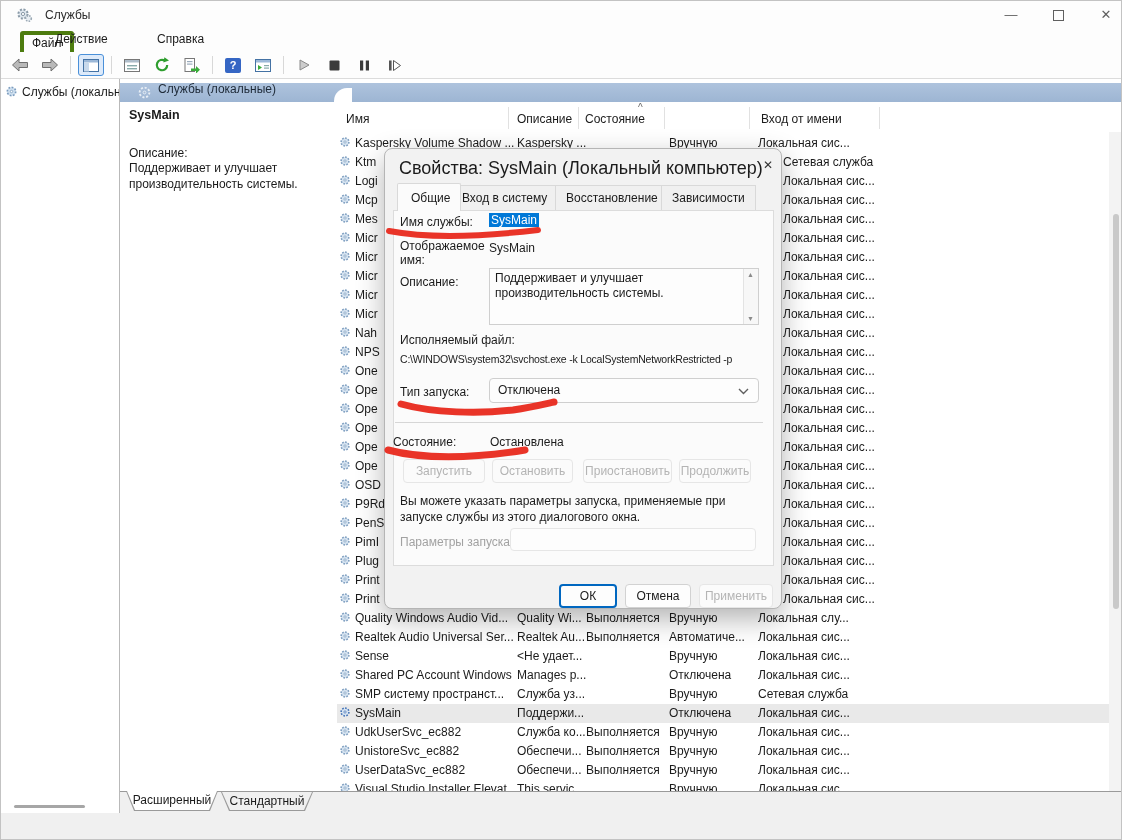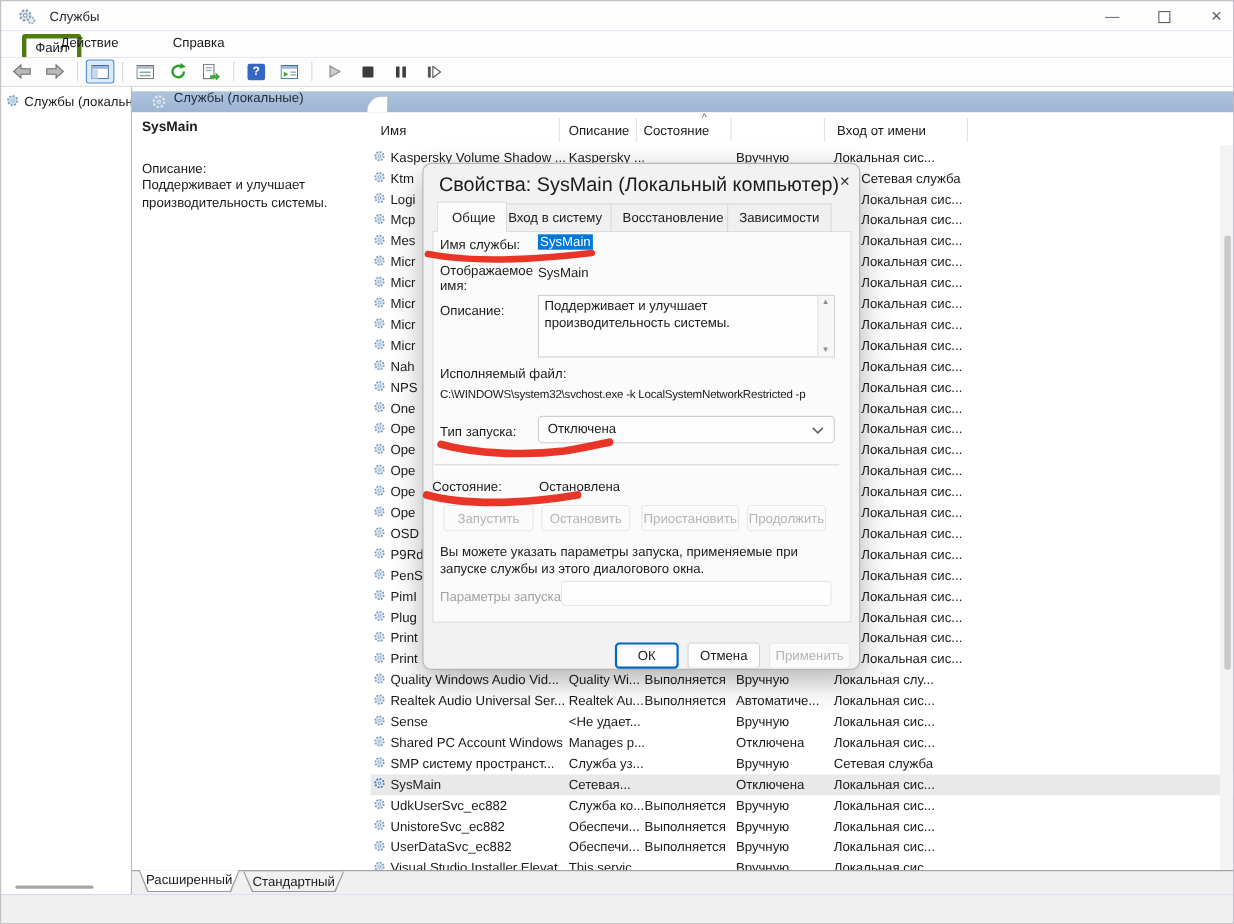--- a/index.html
+++ b/index.html
@@ -1,17 +1,17 @@
 <!DOCTYPE html>
 <html><head>
 <meta charset="utf-8">
 <style>
   html,body{margin:0;padding:0;}
   body{font-family:"Liberation Sans","DejaVu Sans",sans-serif;font-size:12px;color:#1b1b1b;background:#e8e8e8;}
-  #win{position:relative;width:1122px;height:840px;background:#8b5cf6;overflow:hidden;border:1px solid #c3c3c3;box-sizing:border-box;}
+  #win{position:relative;width:1122px;height:840px;background:#fdba74;overflow:hidden;border:1px solid #c3c3c3;box-sizing:border-box;}
   .abs{position:absolute;}
   
   #titlebar{left:0;top:0;width:1122px;height:27px;background:#fdfdfd;}
   #title-text{left:44px;top:7px;color:#2b2b2b;}
   .winbtn{top:4px;width:30px;height:20px;text-align:center;color:#5f5f5f;font-size:13px;line-height:20px;}
   #btn-min{left:995px;}
   #btn-max{left:1042px;}
   #btn-max .sq{display:inline-block;width:9px;height:9px;border:1px solid #5f5f5f;margin-top:5px;}
   #btn-close{left:1090px;}
   
@@ -645,21 +645,21 @@
     <span class="cell c-logon">Сетевая служба</span>
   </div>
         <div class="svc-row selected">
     <span class="cell c-icon">
       <svg width="12" height="12" viewBox="0 0 16 16">
         <circle cx="8" cy="8" r="5.2" fill="#d7e4f1" stroke="currentColor" stroke-width="2" stroke-dasharray="2.2 1.8"></circle>
         <circle cx="8" cy="8" r="1.5" fill="#fff" stroke="currentColor"></circle>
       </svg>
     </span>
     <span class="cell c-name">SysMain</span>
-    <span class="cell c-desc">Сетевая...</span>
+    <span class="cell c-desc">Поддержи...</span>
     <span class="cell c-state"></span>
     <span class="cell c-startup">Отключена</span>
     <span class="cell c-logon">Локальная сис...</span>
   </div>
         <div class="svc-row">
     <span class="cell c-icon">
       <svg width="12" height="12" viewBox="0 0 16 16">
         <circle cx="8" cy="8" r="5.2" fill="#d7e4f1" stroke="currentColor" stroke-width="2" stroke-dasharray="2.2 1.8"></circle>
         <circle cx="8" cy="8" r="1.5" fill="#fff" stroke="currentColor"></circle>
       </svg>

